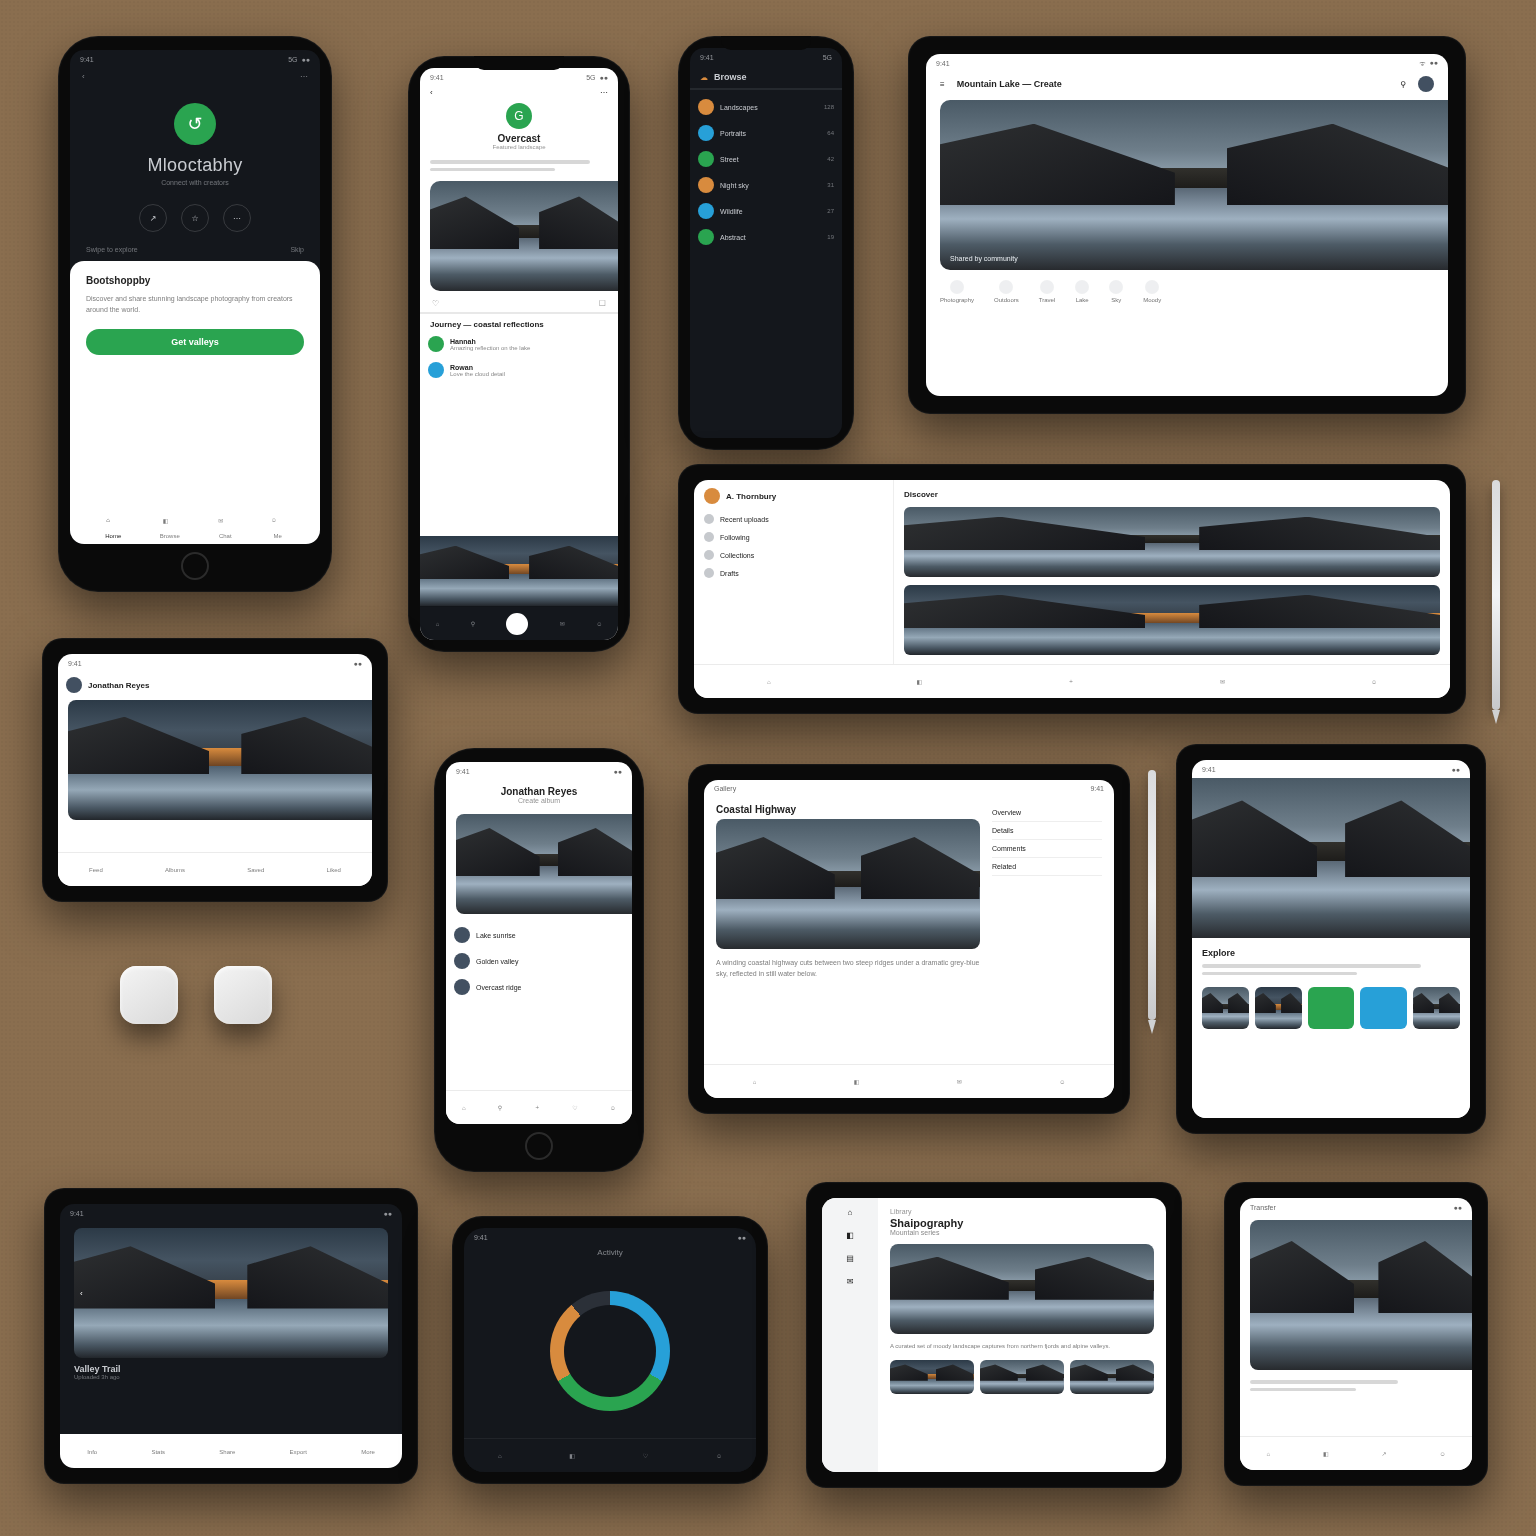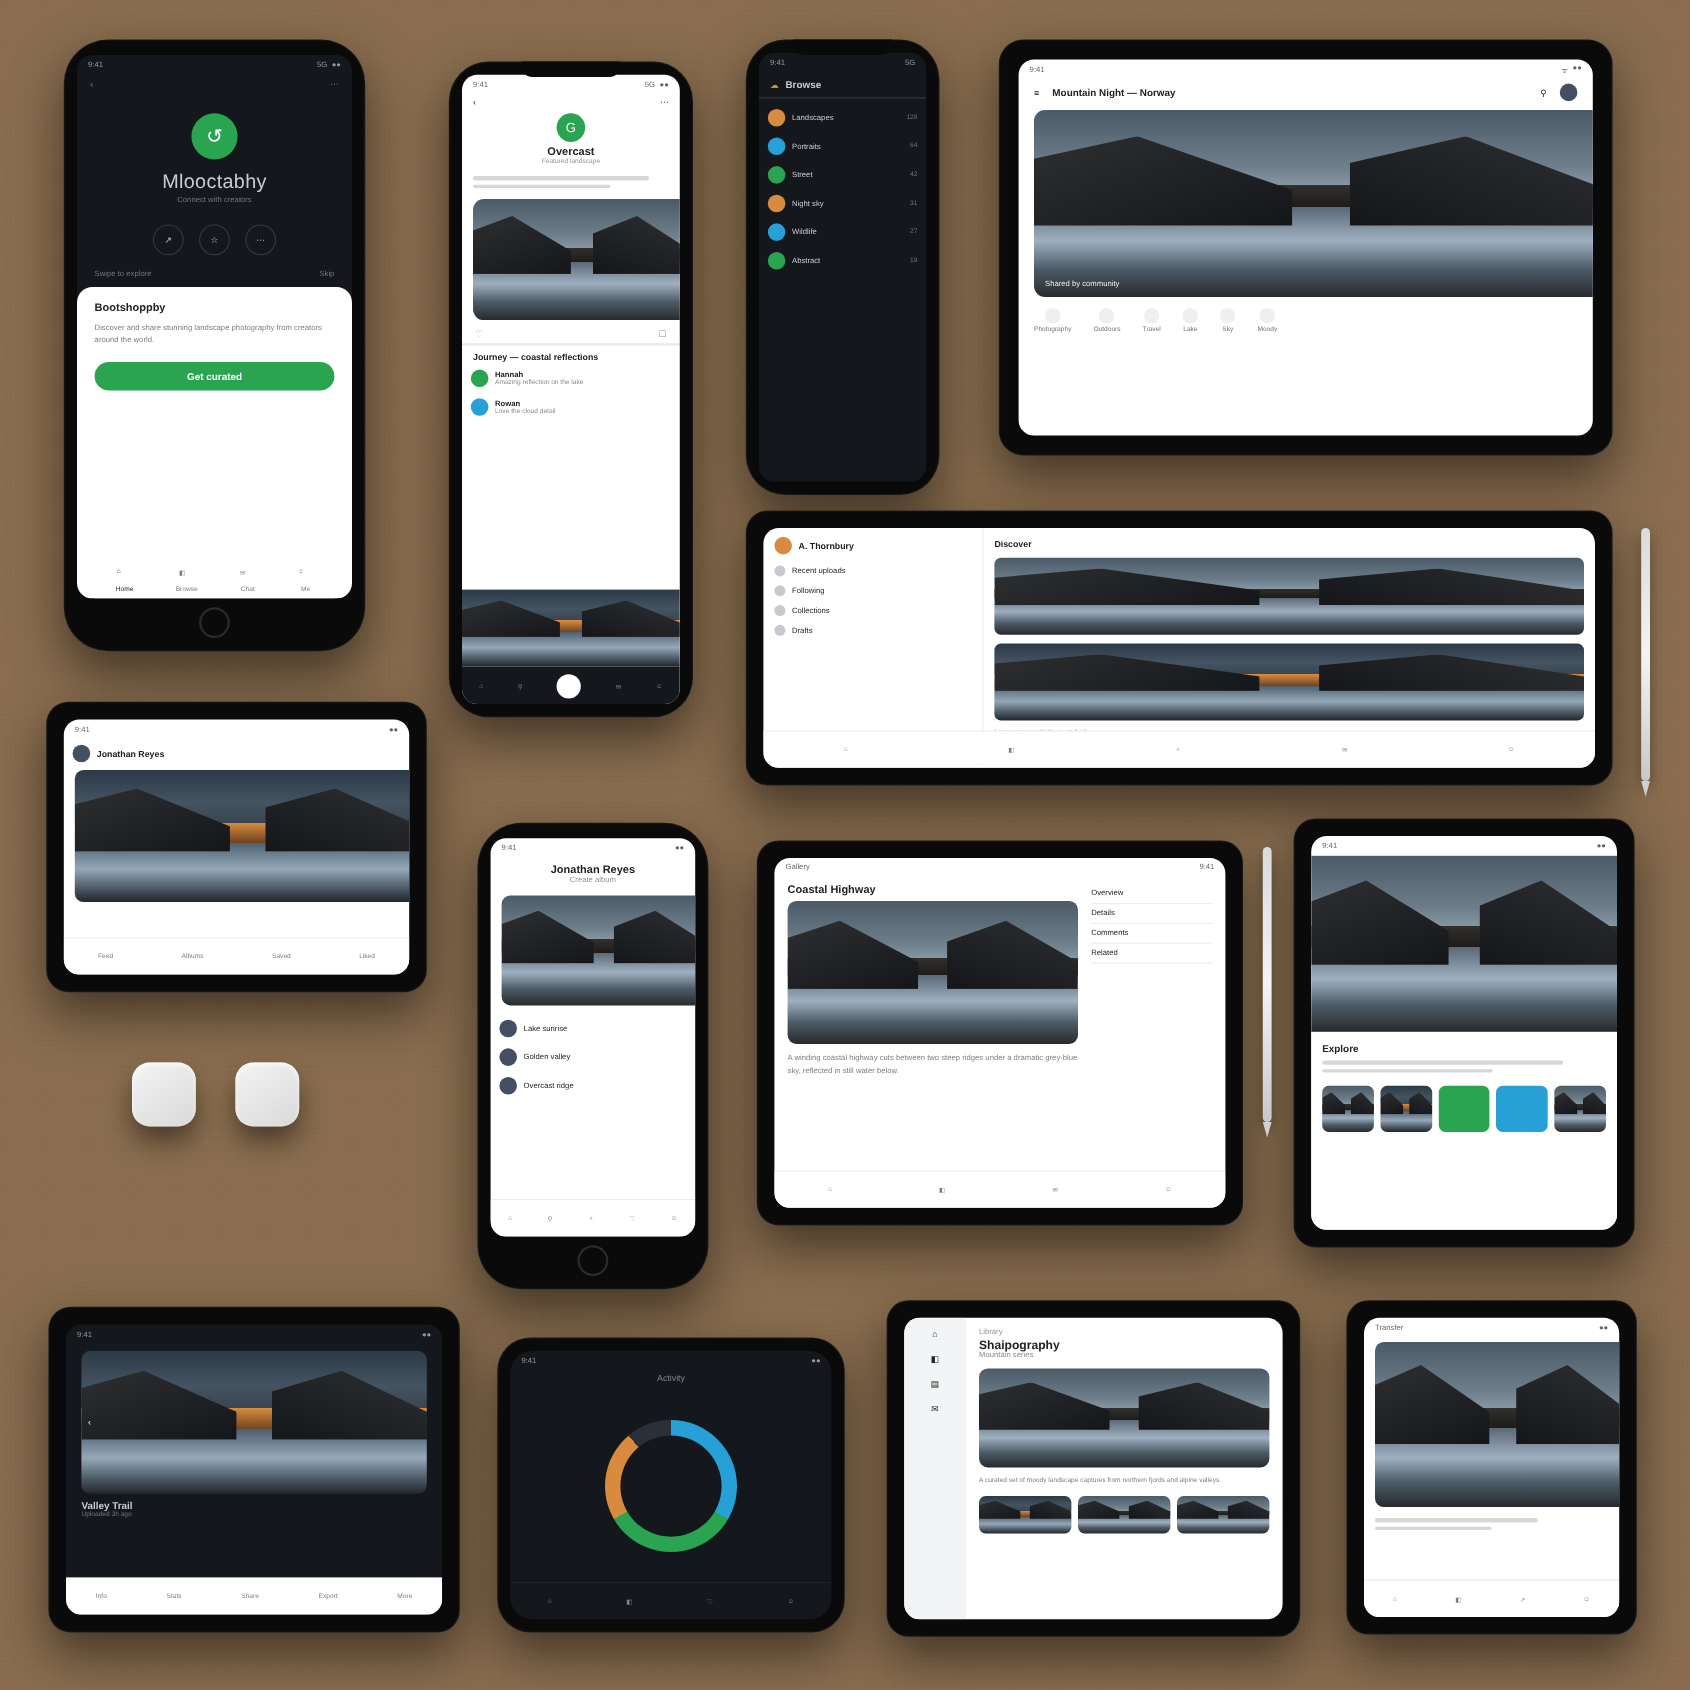--- a/index.html
+++ b/index.html
@@ -157,21 +157,21 @@
       <span class="circle-icon">⋯</span>
     </div>
     <div style="display:flex;justify-content:space-between;padding:0 16px 8px;font-size:7px;opacity:.5">
       <span>Swipe to explore</span>
       <span>Skip</span>
     </div>
 
     <div style="flex:1;background:#fff;color:#222;border-radius:14px 14px 0 0;padding:14px 16px 0;display:flex;flex-direction:column">
       <div style="font-weight:700;font-size:10px">Bootshoppby</div>
       <div style="font-size:7px;line-height:1.5;opacity:.6;margin:8px 0 14px">Discover and share stunning landscape photography from creators around the world.</div>
-      <div class="pill-btn btn-green">Get curated</div>
+      <div class="pill-btn btn-green">Get valleys</div>
       <div style="flex:1"></div>
       <div class="tab-bar">
         <div class="tab active">
             <span class="ico">⌂</span>
             <span>Home</span>
           </div>
         <div class="tab">
             <span class="ico">◧</span>
             <span>Browse</span>
           </div>
@@ -307,21 +307,21 @@
   <div class="screen">
     <div class="status-bar">
         <span>9:41</span>
         <span class="right">
           <span>ᯤ</span>
           <span>●●</span>
         </span>
       </div>
     <div style="display:flex;gap:12px;padding:4px 14px;align-items:center">
       <span>≡</span>
-      <span style="font-weight:600;font-size:9px">Mountain Night — Norway</span>
+      <span style="font-weight:600;font-size:9px">Mountain Lake — Create</span>
       <span style="flex:1"></span>
       <span>⚲</span>
       <span class="avatar"></span>
     </div>
     <div class="photo" style="height:170px;margin:4px 14px;border-radius:10px;position:relative">
       <div style="position:absolute;left:10px;bottom:8px;color:#e9eef2;font-size:7px">Shared by community</div>
     </div>
     <div id="t1tags" style="display:flex;gap:20px;padding:6px 14px 0;flex-wrap:wrap">
         <div style="display:flex;flex-direction:column;align-items:center;gap:3px;font-size:6px;opacity:.65">
        <span style="width:14px;height:14px;border-radius:50%;background:#e6e8ea;display:inline-block"></span>Photography</div>

